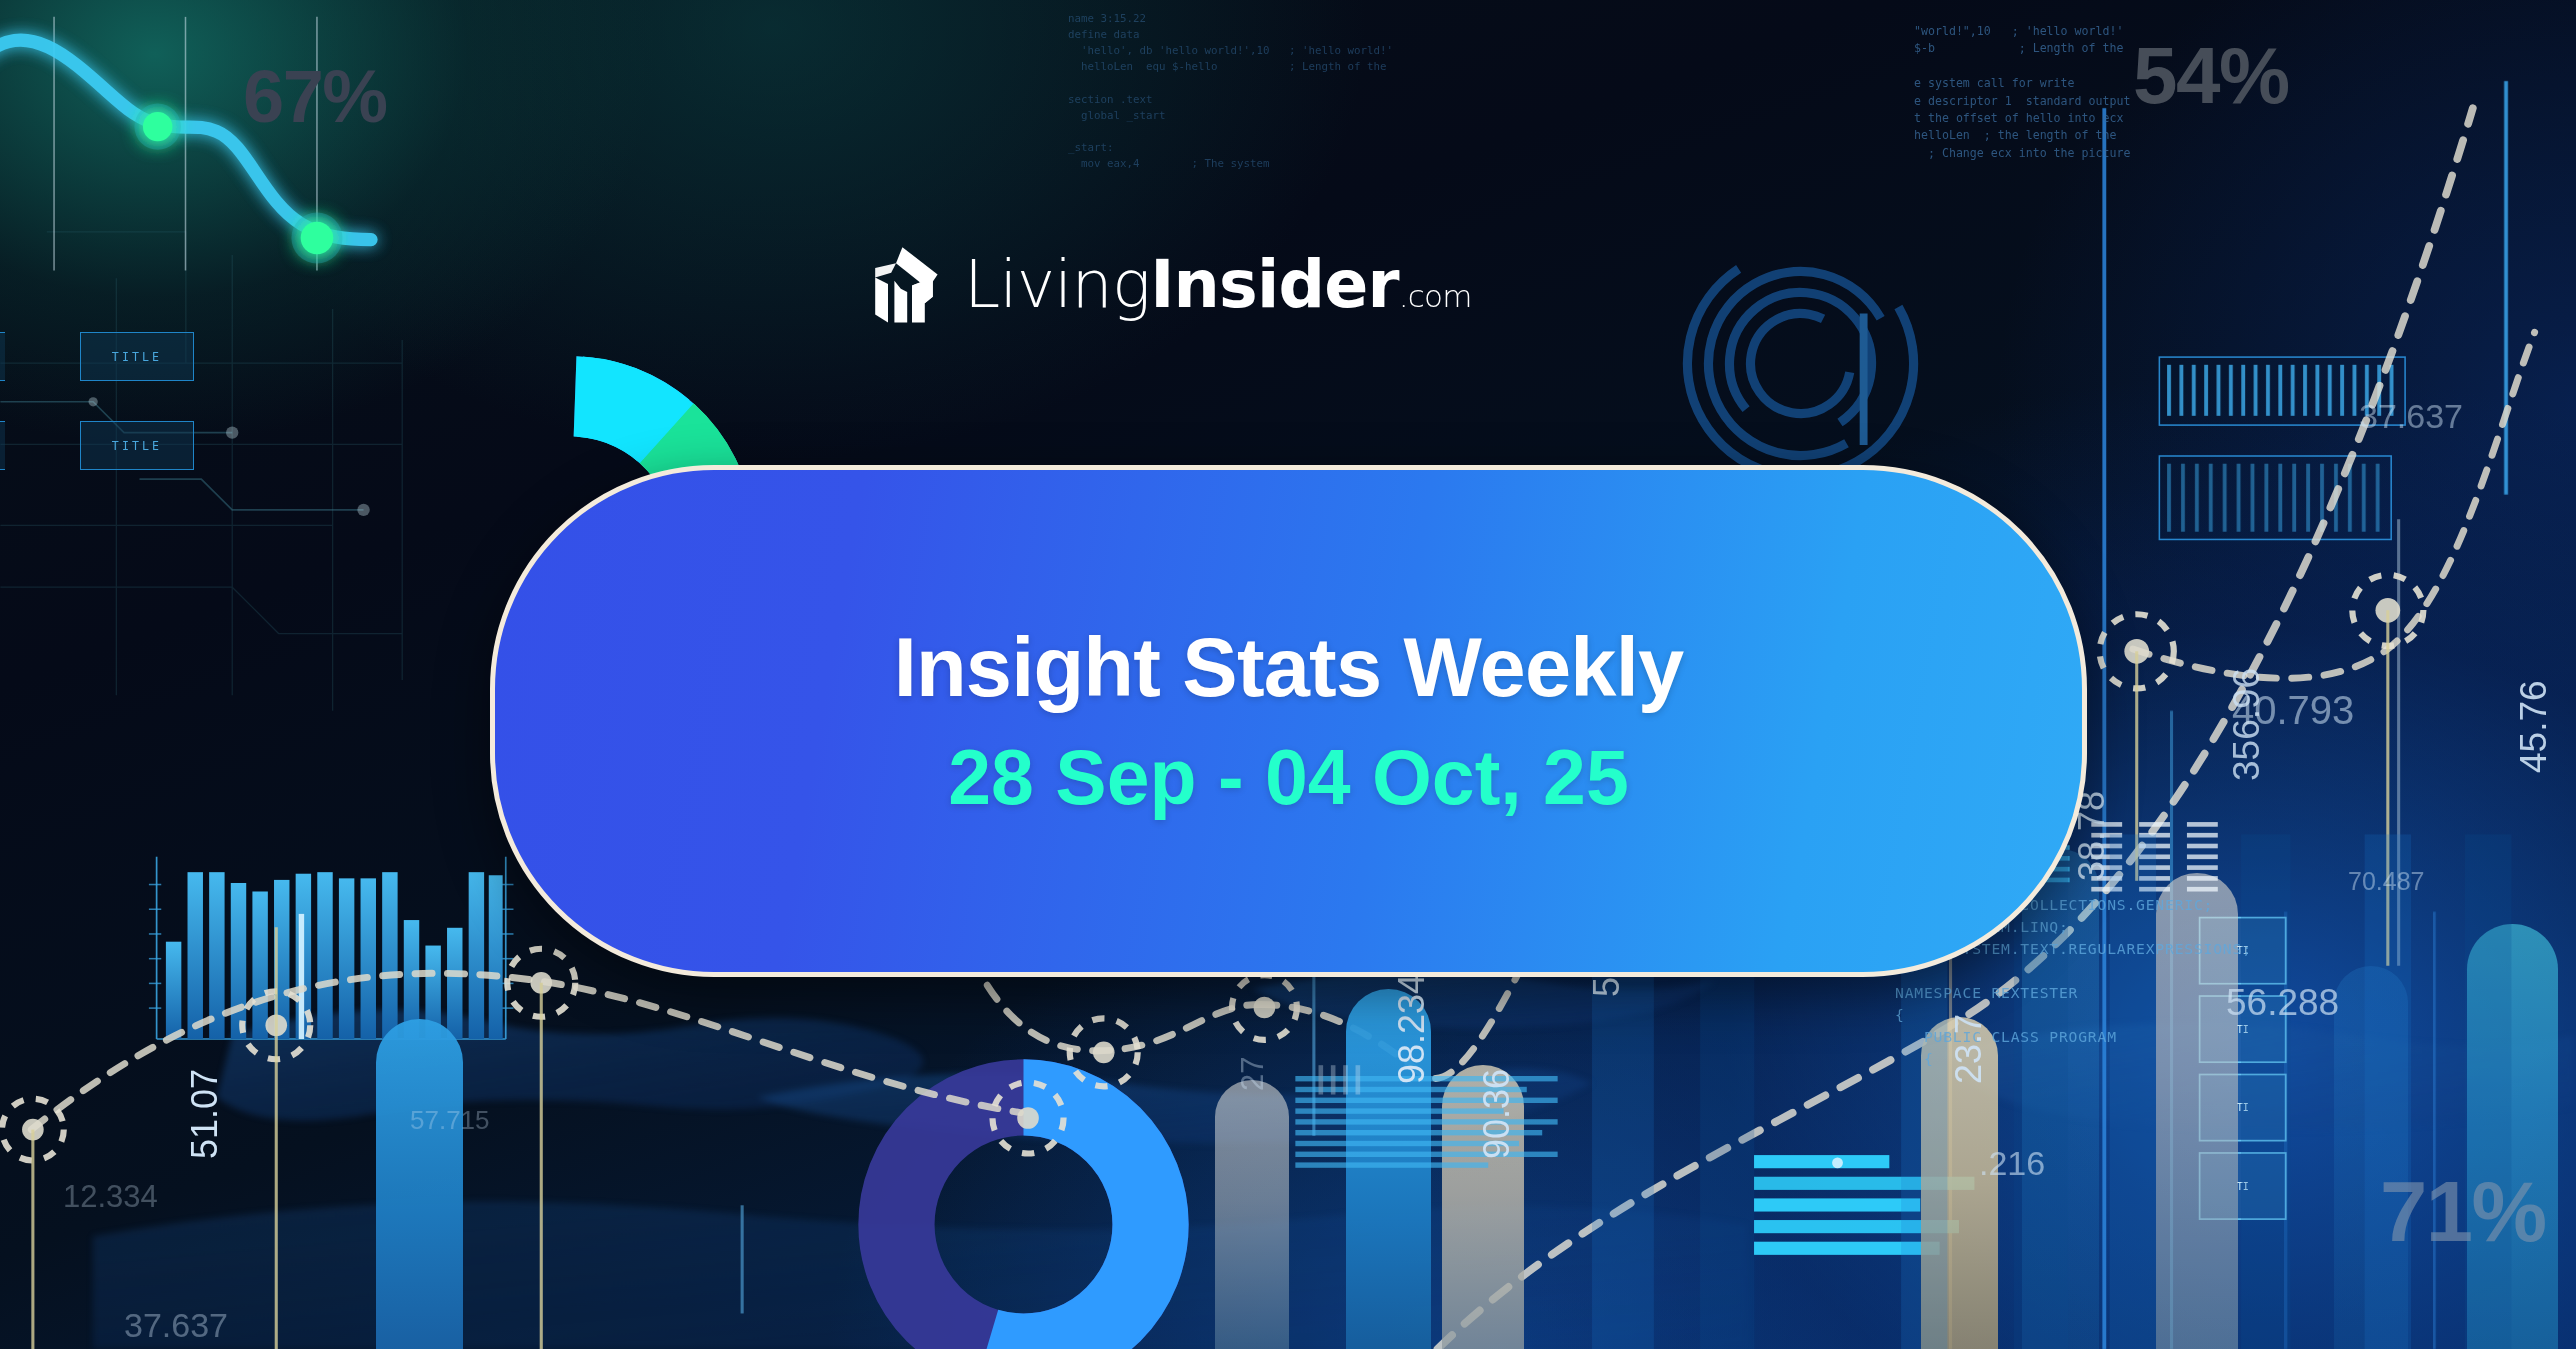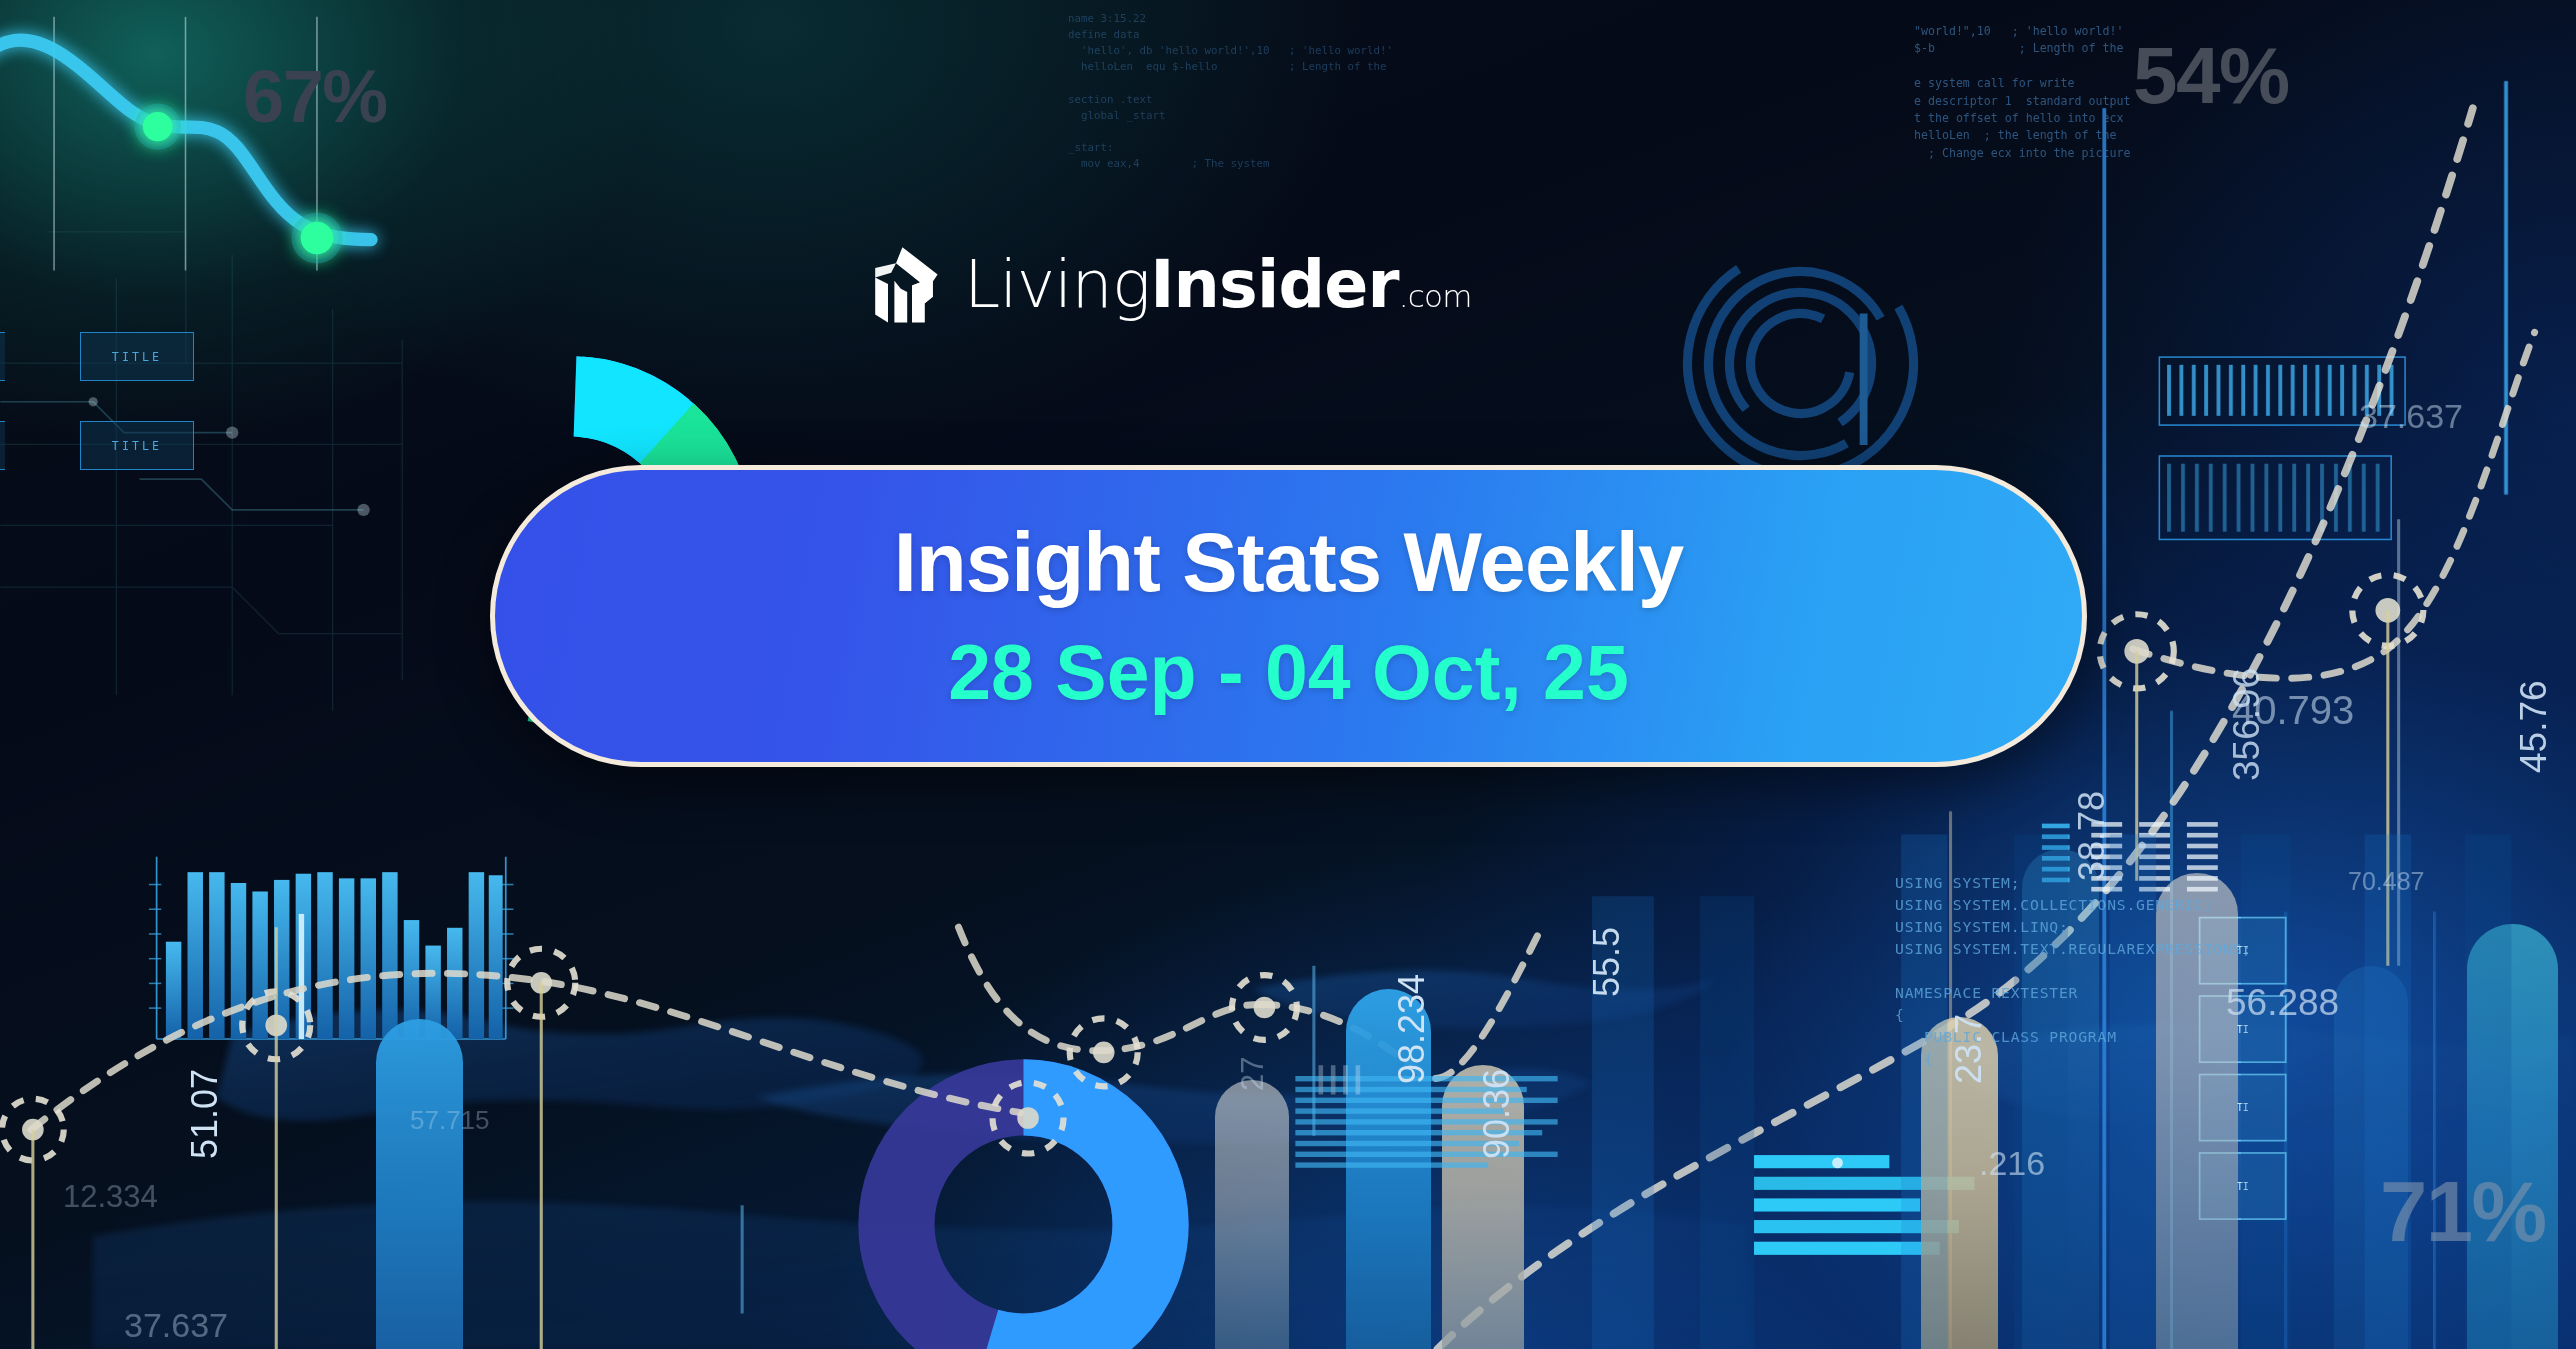--- a/index.html
+++ b/index.html
@@ -29,21 +29,21 @@
   }
   #pct67 { left:243px; top:60px; font-size:74px; color:#3a4252; }
   #pct54 { left:2133px; top:36px; font-size:80px; color:#464d58; }
   #pct71 { left:2380px; top:1169px; font-size:85px; color:#7e93ad; opacity:.62; }
 
   
   .num { position:absolute; font-weight:normal; color:#cfe3f5; white-space:nowrap; }
 
   
   #card {
-    position:absolute; left:490px; top:465px; width:1597px; height:302px;
+    position:absolute; left:490px; top:465px; width:1597px; height:512px;
     border-radius:224px; border:5.4px solid #f4ebdc;
     background:linear-gradient(100deg,#3450e8 0%,#3554e9 22%,#2b79ef 56%,#2aa1f4 82%,#30aaf6 100%);
     box-shadow:0 17px 54px rgba(0,0,0,.45);
     display:flex; flex-direction:column; align-items:center; justify-content:center;
     overflow:hidden;
   }
   #card-title {
     font-size:83px; font-weight:bold; color:#ffffff; letter-spacing:-0.8px;
     line-height:1.02; text-shadow:0 2.3px 7.7px rgba(0,0,0,.18);
   }

